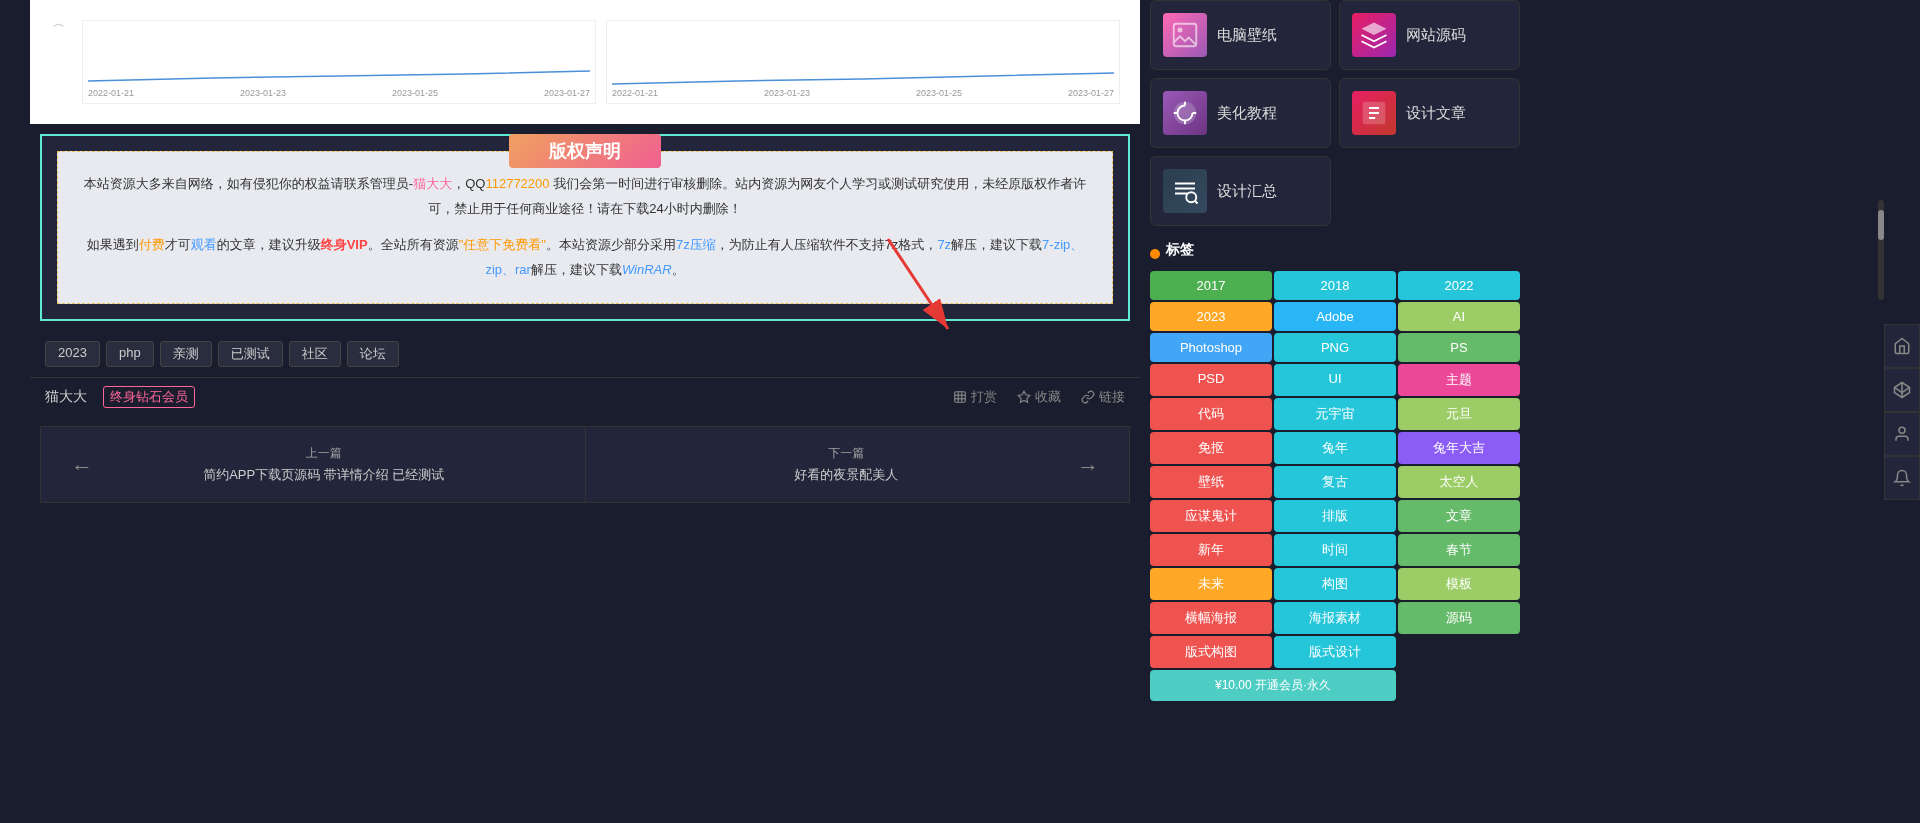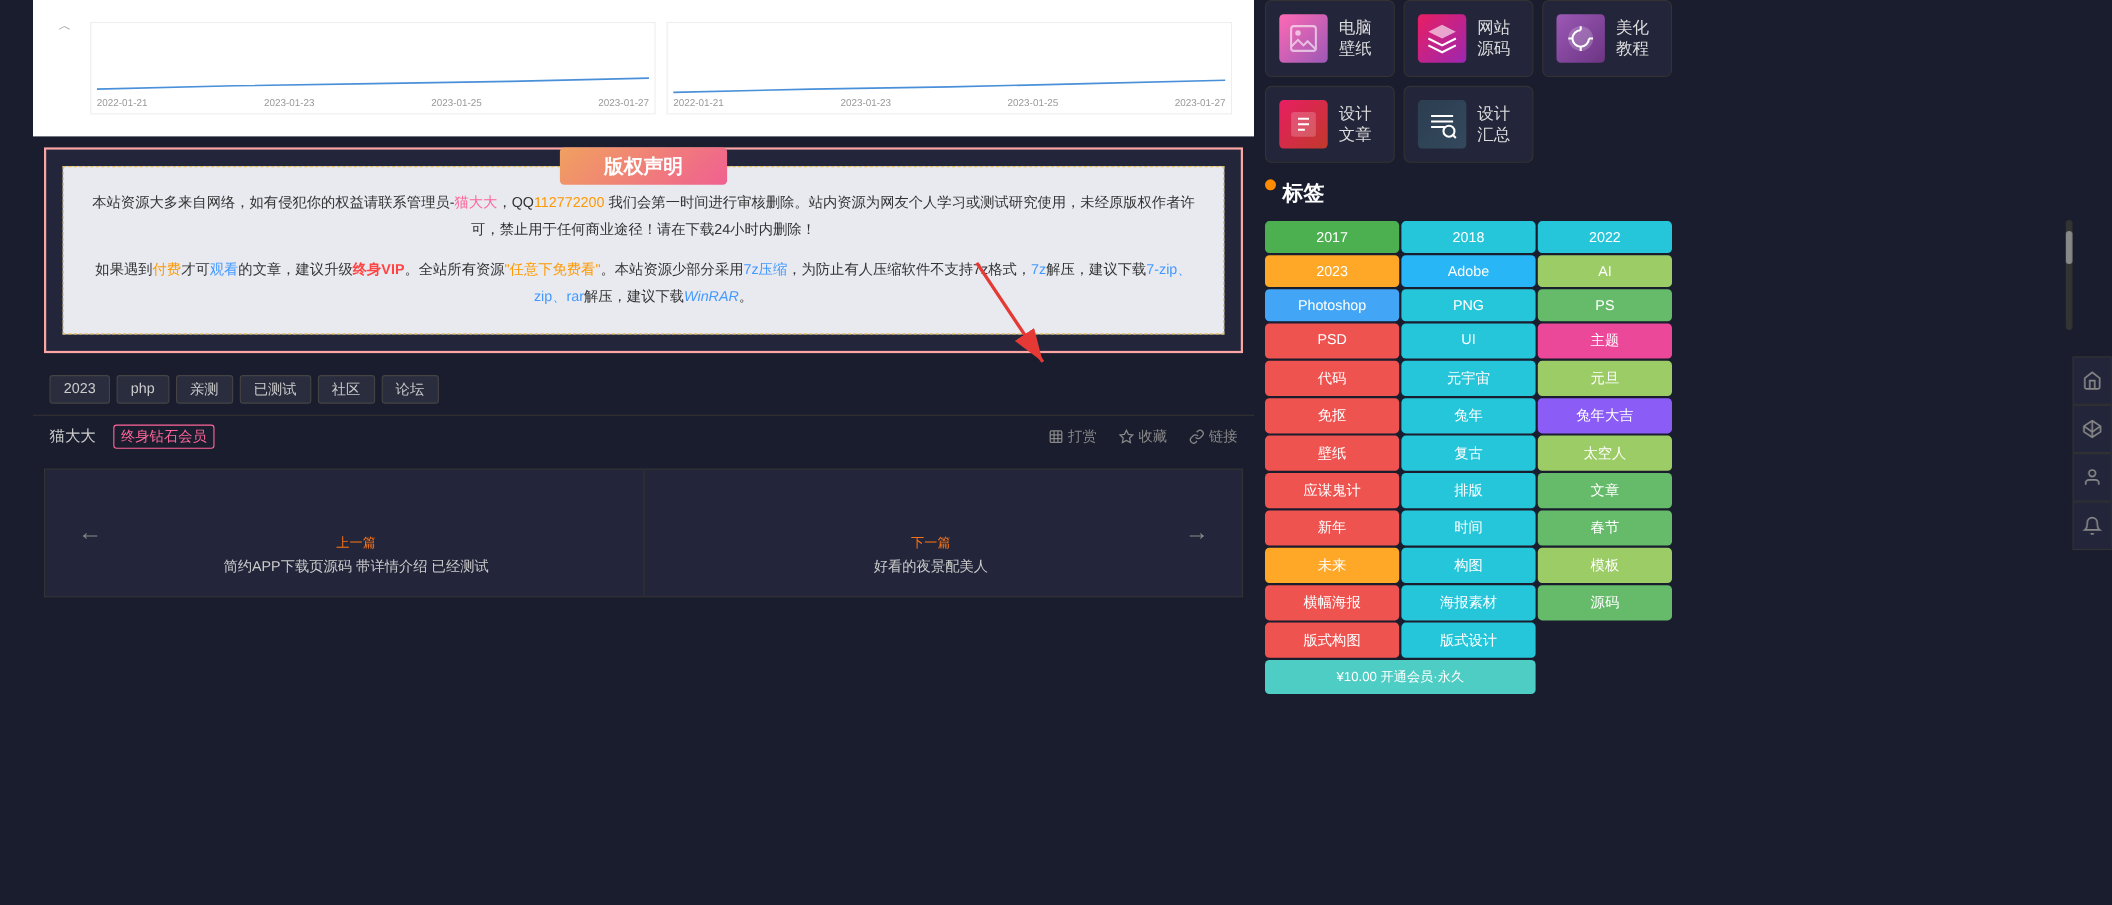--- a/index.html
+++ b/index.html
@@ -57,21 +57,21 @@
       writing-mode: vertical-rl;
       color: #999;
       font-size: 12px;
       display: flex;
       align-items: center;
       padding-right: 5px;
     }
 
     
     .copyright-section {
-      border: 2px solid #fca5a5;
+      border: 2px solid #5eead4;
       margin: 10px;
       padding: 15px;
       position: relative;
       background: #23263a;
     }
     .copyright-inner {
       border: 1px dashed #e8c060;
       padding: 20px;
       background: #e8eaf0;
       position: relative;
@@ -177,44 +177,43 @@
     .nav-arrow {
       font-size: 22px;
       color: #888;
       flex-shrink: 0;
     }
     .nav-text {
       flex: 1;
       text-align: center;
     }
     .nav-label {
-      color: #f97316;
+      color: #a3a3a3;
       font-size: 12px;
       display: block;
       margin-bottom: 4px;
-      margin-top: 40px;
     }
     .nav-title {
       color: #ccc;
       font-size: 13px;
     }
 
     
     .sidebar {
       width: 390px;
       background: #1a1d2e;
       flex-shrink: 0;
       padding: 0 10px;
       overflow-y: auto;
     }
 
     
     .sidebar-grid {
       display: grid;
-      grid-template-columns: 1fr 1fr 1fr;
+      grid-template-columns: 1fr 1fr;
       gap: 8px;
       margin-bottom: 15px;
     }
     .sidebar-card {
       background: #23263a;
       border-radius: 6px;
       padding: 12px;
       display: flex;
       align-items: center;
       gap: 10px;
@@ -242,25 +241,25 @@
       font-size: 15px;
       font-weight: 500;
     }
 
     
     .tags-section {
       margin-bottom: 15px;
     }
     .section-title {
       color: #fff;
-      font-size: 19px;
+      font-size: 14px;
       font-weight: bold;
       margin-bottom: 12px;
       display: flex;
-      align-items: flex-start;
+      align-items: flex-end;
       gap: 6px;
     }
     .dot-orange {
       width: 10px;
       height: 10px;
       background: #ff8c00;
       border-radius: 50%;
       display: inline-block;
     }
     .tags-grid {

